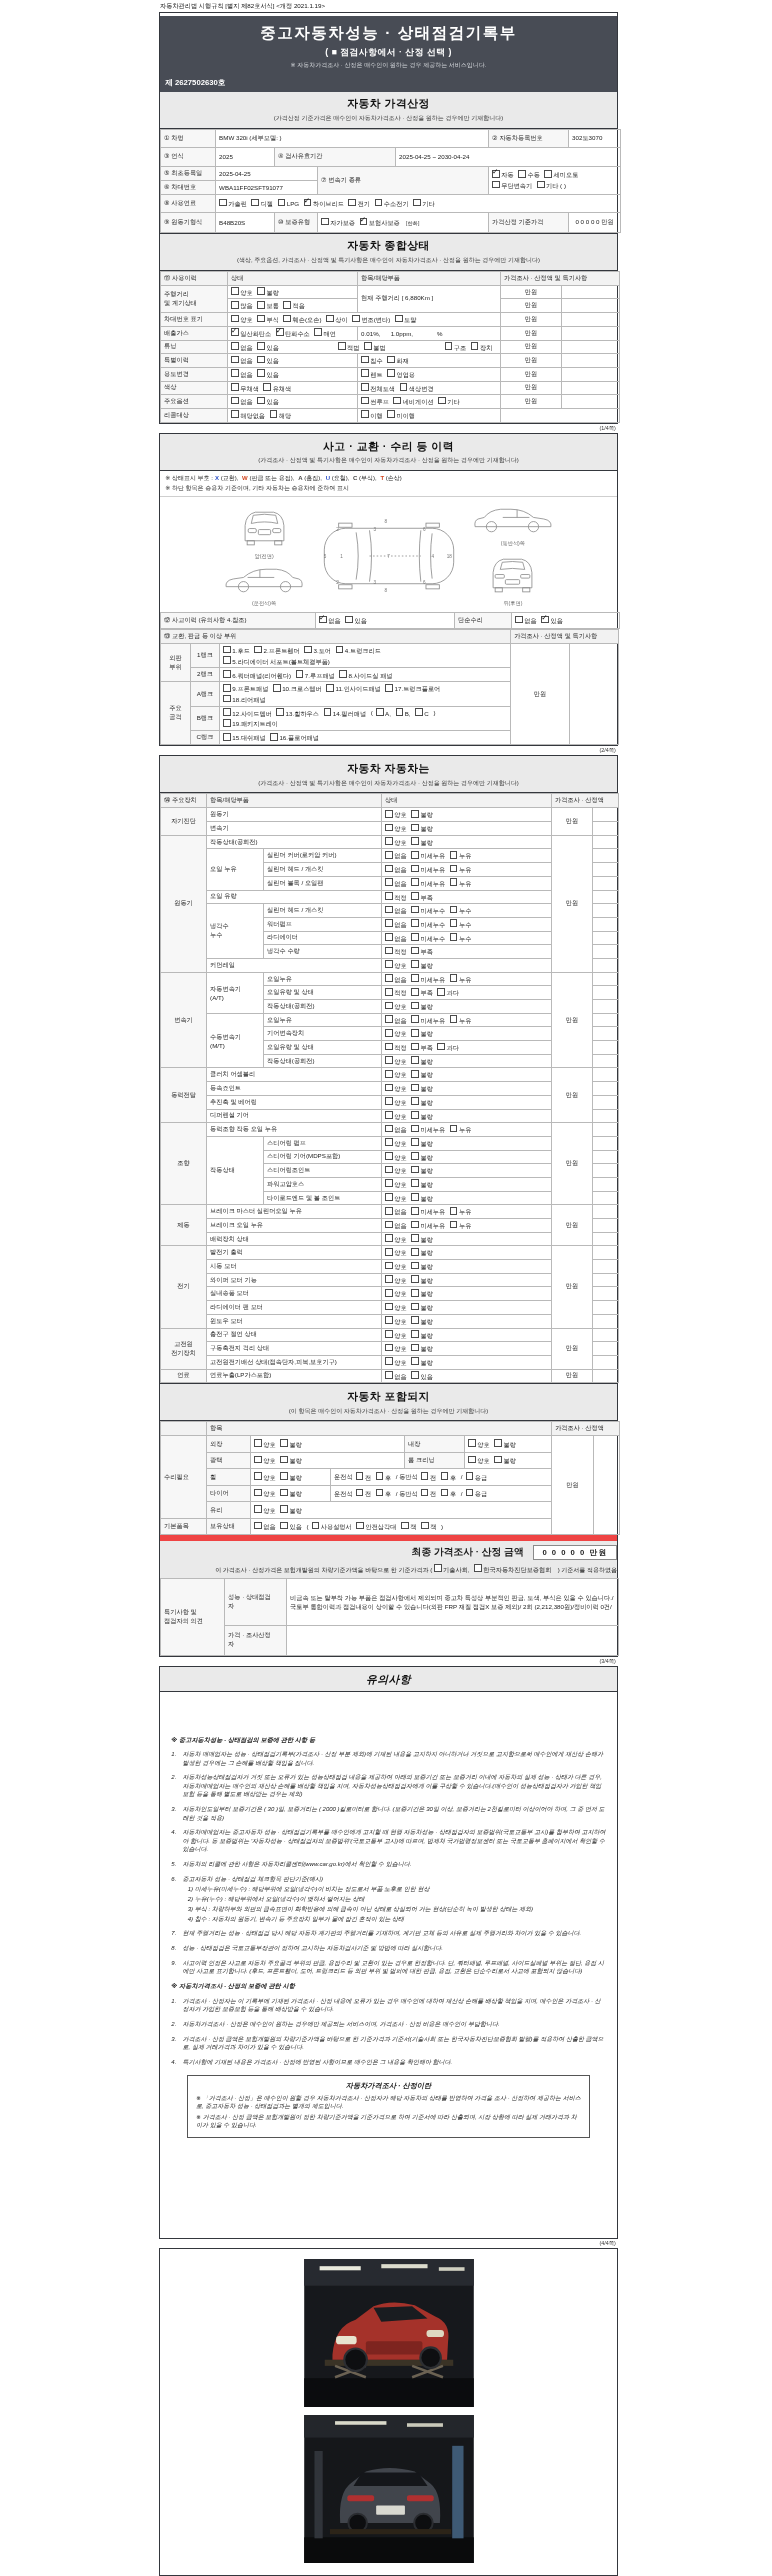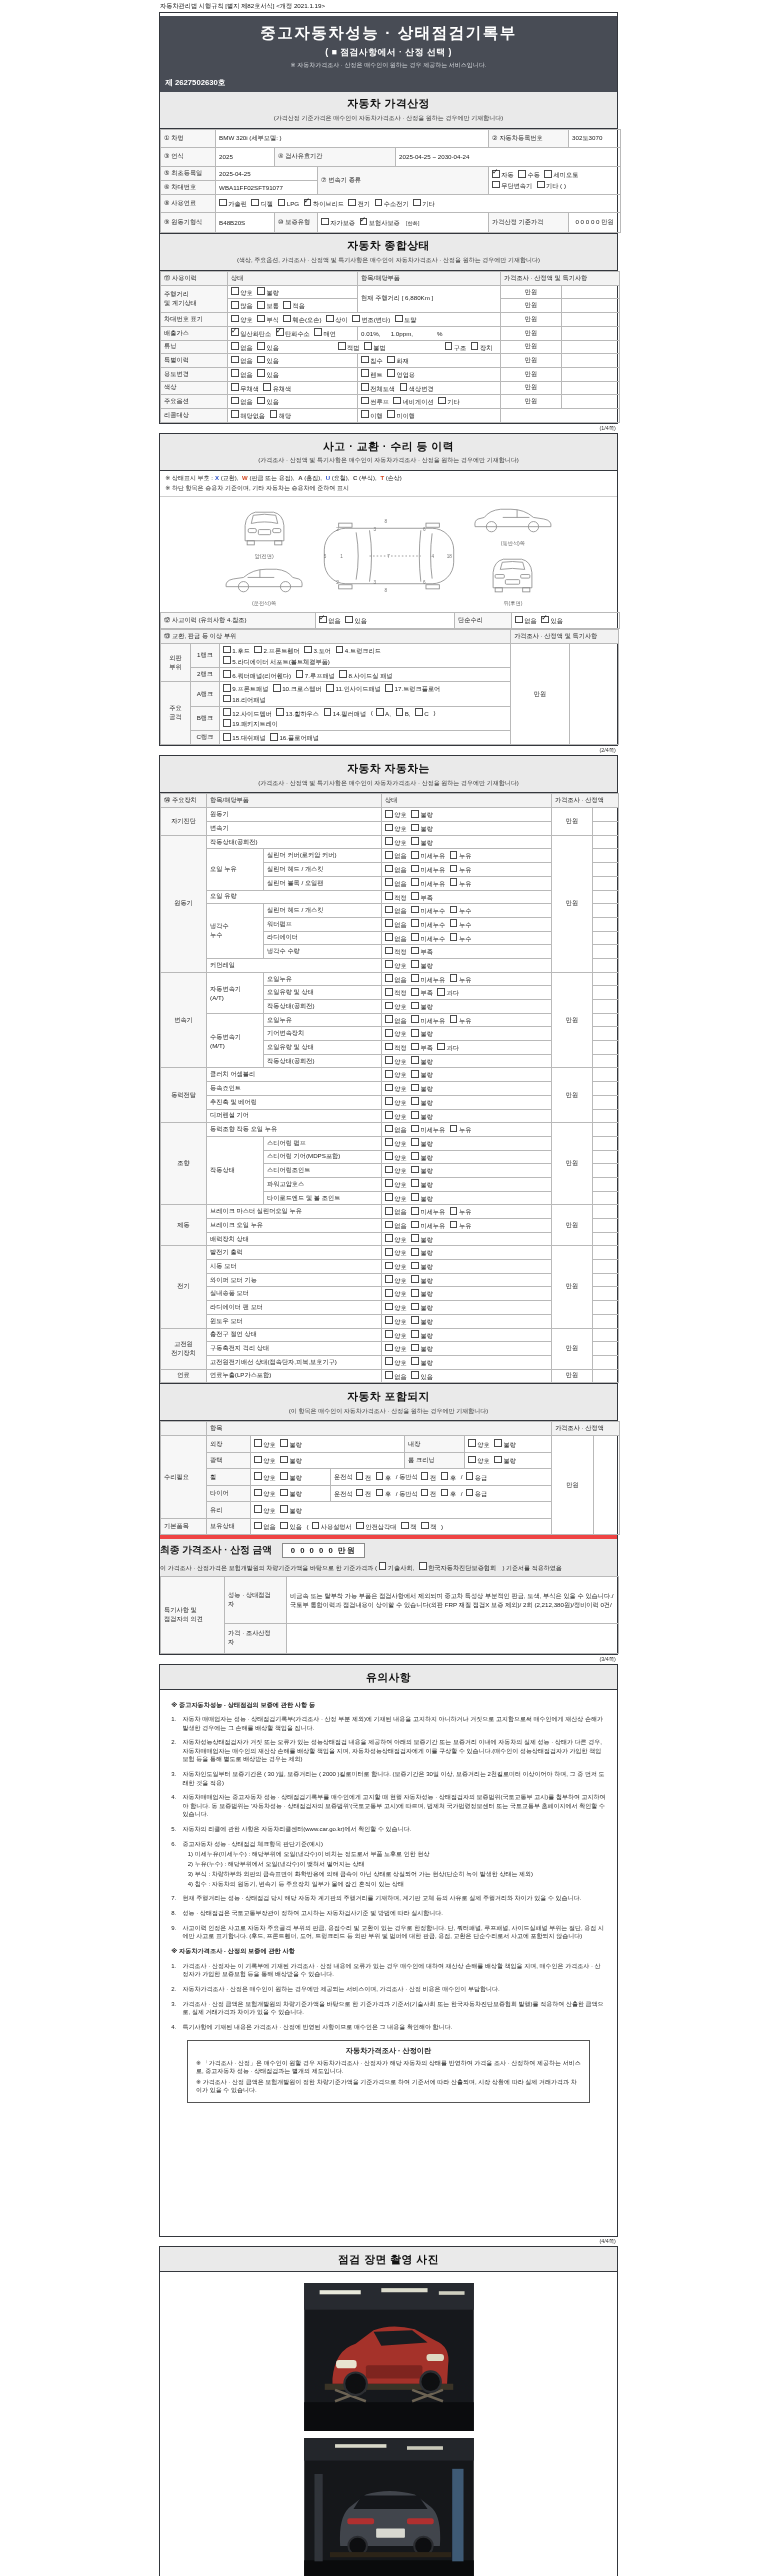--- a/index.html
+++ b/index.html
@@ -34,37 +34,37 @@
   .ptxt{display:inline-block;margin-right:3.1px;font-size:6.2px;}
   .pre{white-space:pre;}
   
   .diagwrap{display:flex;justify-content:center;align-items:center;gap:14.4px;padding:7.2px 0 5.2px 0;background:#fff;}
   .dcol{display:flex;flex-direction:column;align-items:center;gap:5.2px;}
   .dlab{font-size:5.2px;color:#666;}
   svg{display:block;}
   .topviewbox{position:relative;}
   .tnum{position:absolute;font-size:4.6px;color:#777;transform:translate(-50%,-50%);}
   
-  .nbodywrap{padding:8.2px 11.3px 7.2px 11.3px;font-size:6px;line-height:8.5px;color:#222;}
+  .nbodywrap{padding:8.2px 11.3px 7.2px 11.3px;font-size:6px;line-height:8.5px;color:#222;margin-top:33px;}
   .nsec{font-weight:bold;font-size:6.2px;margin:2.1px 0 6.2px 0;}
   .nitem{display:flex;margin-bottom:6.2px;}
   .nno{width:11.3px;flex:none;}
   .nbody{flex:1;}
   .nsub{margin:1.5px 0 0 5.2px;}
   .nbox{border:1px solid #555;margin:9.3px 15.5px 3.1px 15.5px;padding:5.2px 8.2px 6.2px 8.2px;}
   .nbox .nbt{text-align:center;font-weight:bold;font-size:7.2px;margin-bottom:4.1px;}
   .nbox p{margin:2.1px 0;font-size:6px;line-height:8.2px;}
   
   .photwrap{display:flex;flex-direction:column;align-items:center;gap:7.2px;padding:10.3px 0 12.4px 0;background:#fff;}
   
   .signband{background:#ececec;border-bottom:1px solid #34373d;padding:5.2px 7.2px 4.1px 7.2px;}
   .flex3{display:flex;justify-content:space-between;align-items:center;}
   .smallnote{font-size:5.2px;color:#333;}
   .amountbox{display:inline-block;background:#fff;border:0.5px solid #8a8a8a;padding:1.5px 8.2px;font-size:7.7px;font-weight:bold;letter-spacing:1.5px;margin-left:7.2px;}
-  .finband{background:#eaeaea;border-top:4px solid #ef4444;padding:4.1px 0 3.6px 0;text-align:left;}
+  .finband{background:#eaeaea;border-top:6px solid #ef4444;padding:4.1px 0 3.6px 0;text-align:right;}
   .finband .ft{display:inline-block;font-size:9.8px;font-weight:bold;vertical-align:middle;}
   .finband .basis{font-size:6px;margin-top:3.1px;color:#222;}
   .legendline{font-size:6px;padding:3.1px 0 0.5px 5.2px;}
   .legendline2{font-size:6px;padding:1px 0 3.1px 5.2px;border-bottom:0.5px solid #cfcfcf;}
   .lk{font-weight:bold;margin-left:2.1px;}
 </style>
 </head>
 <body>
 
 <div class="page">
@@ -729,21 +729,21 @@
       <tr style="height:30px">
         <td class="lbl" style="white-space:pre-line">가격 · 조사산정
 자</td>
         <td></td>
       </tr>
     </tbody>
       </table>
   </div>
   <div class="pgmark">(3/4쪽)</div>
 
-  <div class="blk" style="min-height:571px;">
+  <div class="blk" style="min-height:571px;font-style:italic;">
     <div class="band first">
       <h2>유의사항</h2>
     </div>
     <div class="nbodywrap">
       <div class="nsec">※ 중고자동차성능 · 상태점검의 보증에 관한 사항 등</div>
       <div id="notice-list-1">
           <div class="nitem">
             <div class="nno">1.</div>
             <div class="nbody">
               <div>자동차 매매업자는 성능 · 상태점검기록부(가격조사 · 산정 부분 제외)에 기재된 내용을 고지하지 아니하거나 거짓으로 고지함으로써 매수인에게 재산상 손해가 발생한 경우에는 그 손해를 배상할 책임을 집니다.</div>
@@ -832,23 +832,20 @@
       <div class="nbox">
         <div class="nbt">자동차가격조사 · 산정이란</div>
         <p>※ 「가격조사 · 산정」은 매수인이 원할 경우 자동차가격조사 · 산정자가 해당 자동차의 상태를 반영하여 가격을 조사 · 산정하여 제공하는 서비스로, 중고자동차 성능 · 상태점검과는 별개의 제도입니다.</p>
         <p>※ 가격조사 · 산정 금액은 보험개발원이 정한 차량기준가액을 기준가격으로 하여 기준서에 따라 산출되며, 시장 상황에 따라 실제 거래가격과 차이가 있을 수 있습니다.</p>
       </div>
     </div>
   </div>
   <div class="pgmark">(4/4쪽)</div>
 
   <div class="blk">
-    <div class="band first">
-      <h2>점검 장면 촬영 사진</h2>
-    </div>
     <div class="photwrap">
       <svg width="170" height="148" viewBox="0 0 330 288">
         <rect width="330" height="288" fill="#16181c"></rect>
         <rect width="330" height="52" fill="#272a30"></rect>
         <rect x="30" y="14" width="80" height="8" fill="#e9e9dc"></rect>
         <rect x="150" y="10" width="90" height="8" fill="#dcdccd"></rect>
         <rect x="262" y="16" width="50" height="7" fill="#cfcfc0"></rect>
         <rect y="232" width="330" height="56" fill="#0b0c0e"></rect>
         <rect x="40" y="196" width="250" height="12" fill="#3a3326"></rect>
         <path d="M60 208 L120 230 M120 208 L60 230 M210 208 L270 230 M270 208 L210 230" stroke="#6b6253" stroke-width="5" fill="none"></path>

